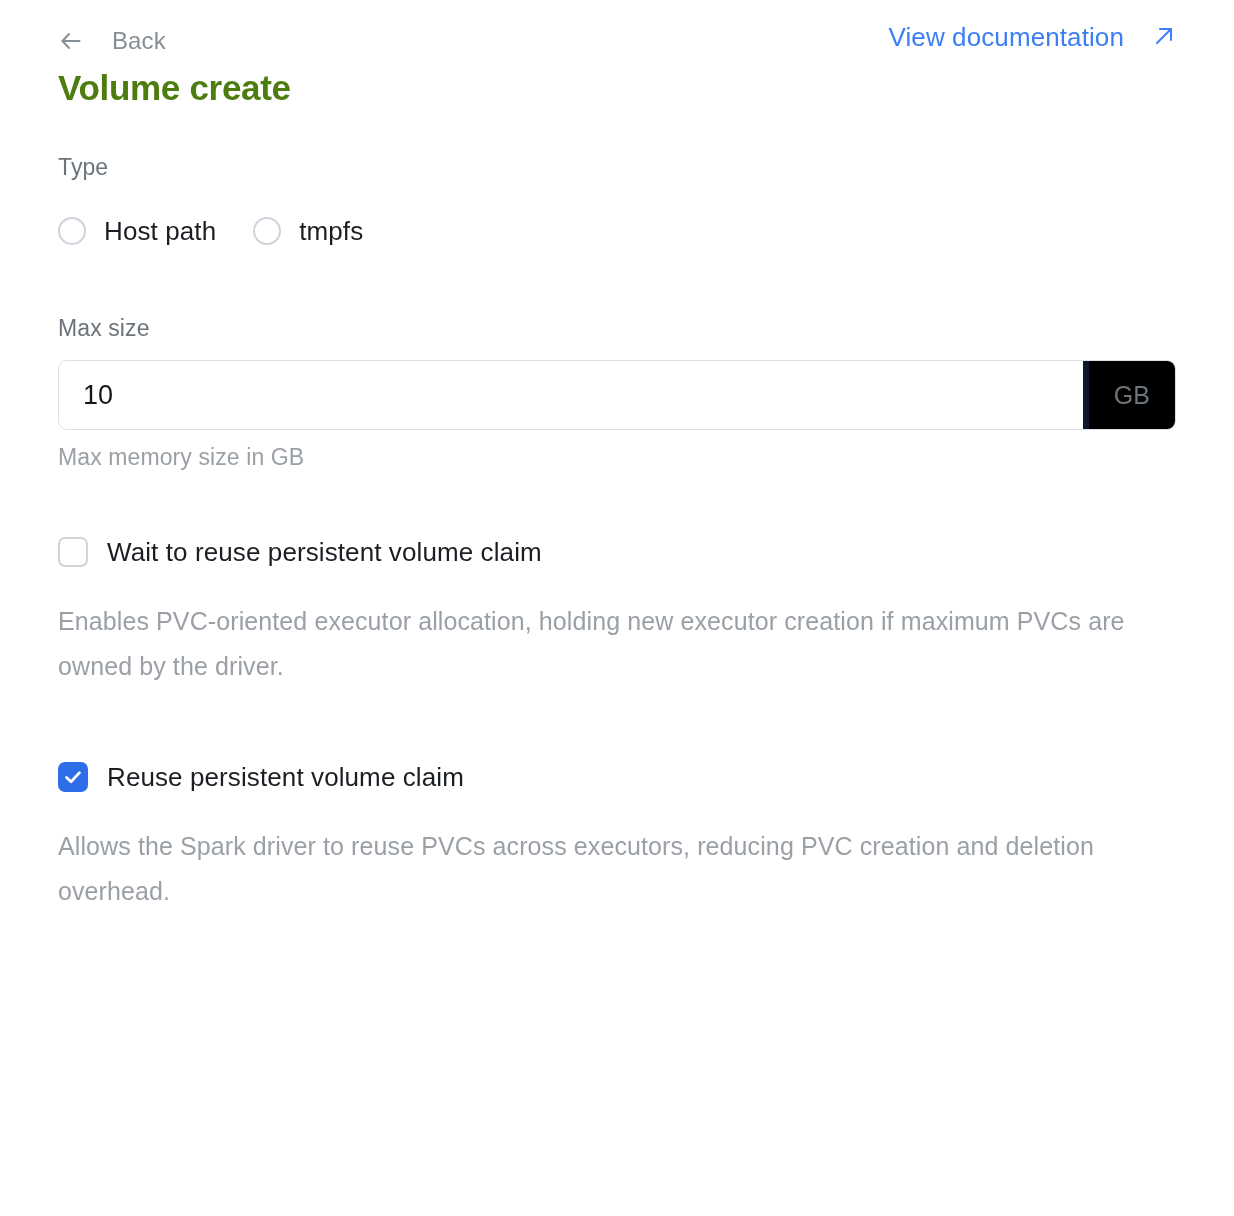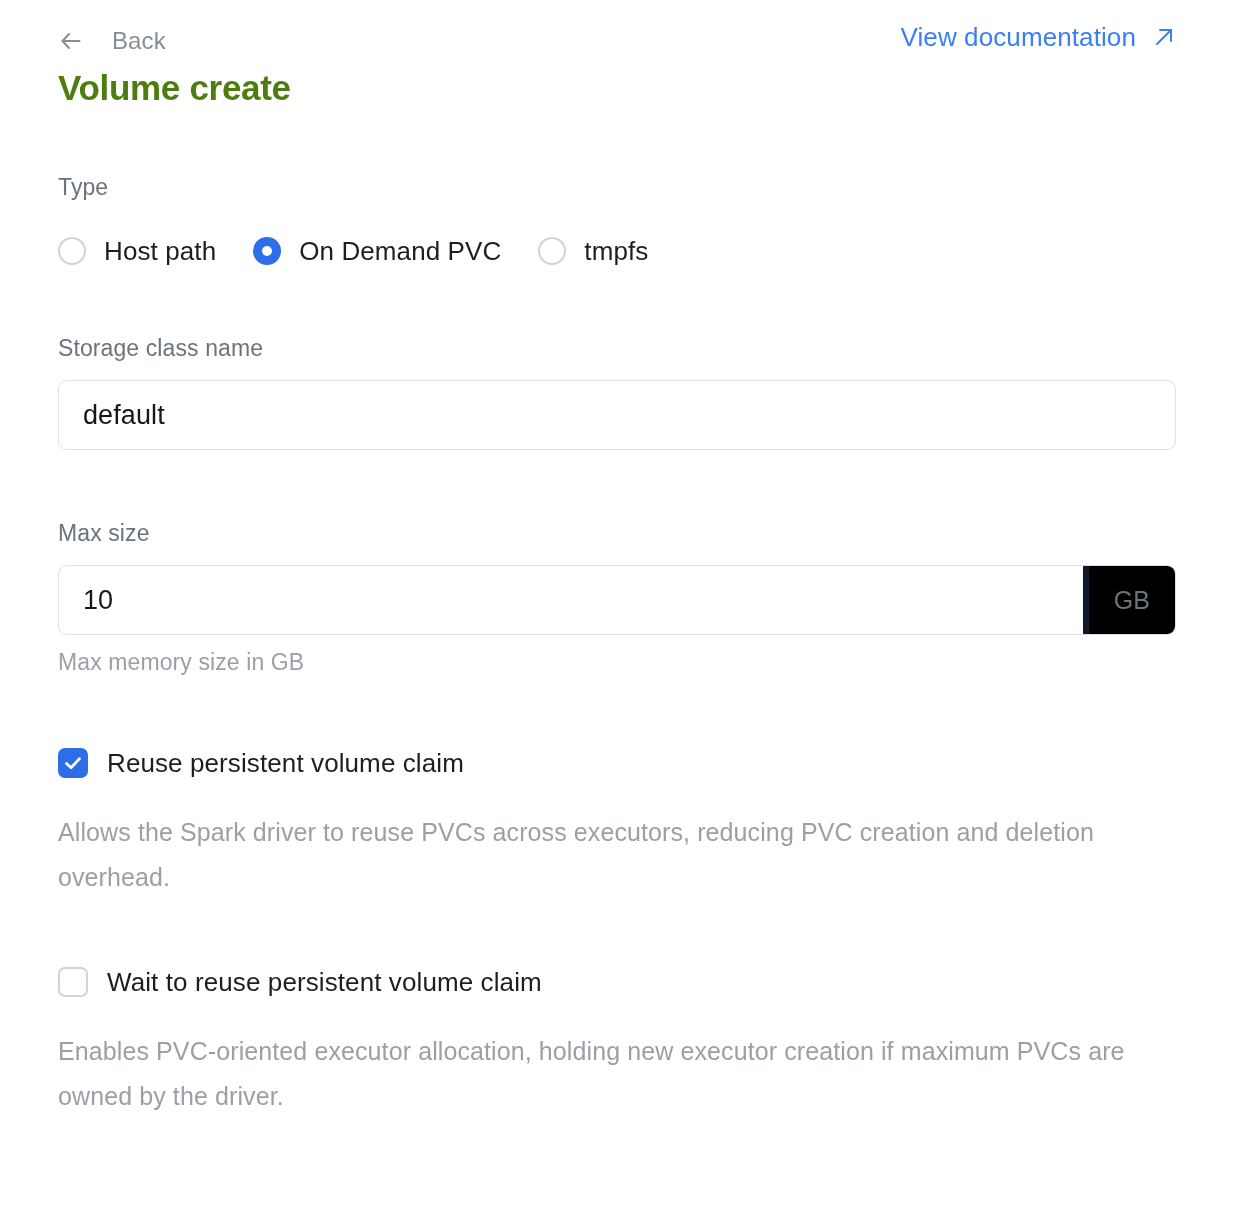--- a/index.html
+++ b/index.html
@@ -51,22 +51,21 @@
     color: #868e96;
     line-height: 1;
     letter-spacing: 0.1px;
   }
 
   .doc-link {
     position: absolute;
     right: 0;
     top: 24px;
     display: inline-flex;
-    align-items: center;
-    gap: 16px;
+    gap: 28px;
     color: #3b7ef5;
     text-decoration: none;
     cursor: pointer;
     white-space: nowrap;
   }
   .doc-link-label {
     font-size: 26px;
     line-height: 1;
     color: #3b7ef5;
     letter-spacing: 0.1px;
@@ -89,21 +88,21 @@
   }
 
   
   .field-label {
     font-size: 23px;
     color: #6b737b;
     line-height: 1;
     letter-spacing: 0.1px;
   }
 
-  .type-block { margin-top: 68px; }
+  .type-block { margin-top: 48px; }
 
   .radio-row {
     margin-top: 38px;
     display: flex;
     align-items: flex-end;
   }
   .radio-option {
     display: inline-flex;
     align-items: center;
     cursor: pointer;
@@ -266,66 +265,56 @@
   <div class="type-block">
     <div class="field-label">Type</div>
 
     <div class="radio-row">
 
       <label class="radio-option">
         <span class="radio-mark"></span>
         <span class="radio-text">Host path</span>
       </label>
 
-      <label class="radio-option">
-        <span class="radio-mark checked"></span>
-        <span class="radio-text">On Demand PVC</span>
-      </label>
 
       <label class="radio-option">
         <span class="radio-mark"></span>
         <span class="radio-text">tmpfs</span>
       </label>
 
     </div>
   </div>
 
-  <div class="input-block">
-    <label class="field-label">Storage class name</label>
-    <div class="input-shell">
-      <input class="text-input" type="text" value="default" style="">
-    </div>
-  </div>
 
   <div class="input-block">
     <label class="field-label">Max size</label>
     <div class="input-shell">
       <input class="text-input" type="text" value="10" style="">
       <span class="input-addon">GB</span>
     </div>
     <div class="help-text">Max memory size in GB</div>
+  </div>
+
+  <div class="checkbox-block second">
+    <label class="checkbox-row">
+      <span class="check-mark">
+        
+      </span>
+      <span class="check-text">Wait to reuse persistent volume claim</span>
+    </label>
+    <div class="checkbox-desc">Enables PVC-oriented executor allocation, holding new executor creation if maximum PVCs are owned by the driver.</div>
   </div>
 
   <div class="checkbox-block">
     <label class="checkbox-row">
       <span class="check-mark checked">
         <span class="tick">
           <svg viewBox="0 0 30 30" width="100%" height="100%" fill="none" stroke="currentColor" stroke-width="3.2" stroke-linecap="round" stroke-linejoin="round" aria-hidden="true">
             <polyline points="7.5,15.5 12.7,20.5 22.5,10"></polyline>
           </svg>
         </span>
       </span>
       <span class="check-text">Reuse persistent volume claim</span>
     </label>
     <div class="checkbox-desc">Allows the Spark driver to reuse PVCs across executors, reducing PVC creation and deletion overhead.</div>
   </div>
 
-  <div class="checkbox-block second">
-    <label class="checkbox-row">
-      <span class="check-mark">
-        
-      </span>
-      <span class="check-text">Wait to reuse persistent volume claim</span>
-    </label>
-    <div class="checkbox-desc">Enables PVC-oriented executor allocation, holding new executor creation if maximum PVCs are owned by the driver.</div>
-  </div>
-
 </div>
 
 </body></html>

